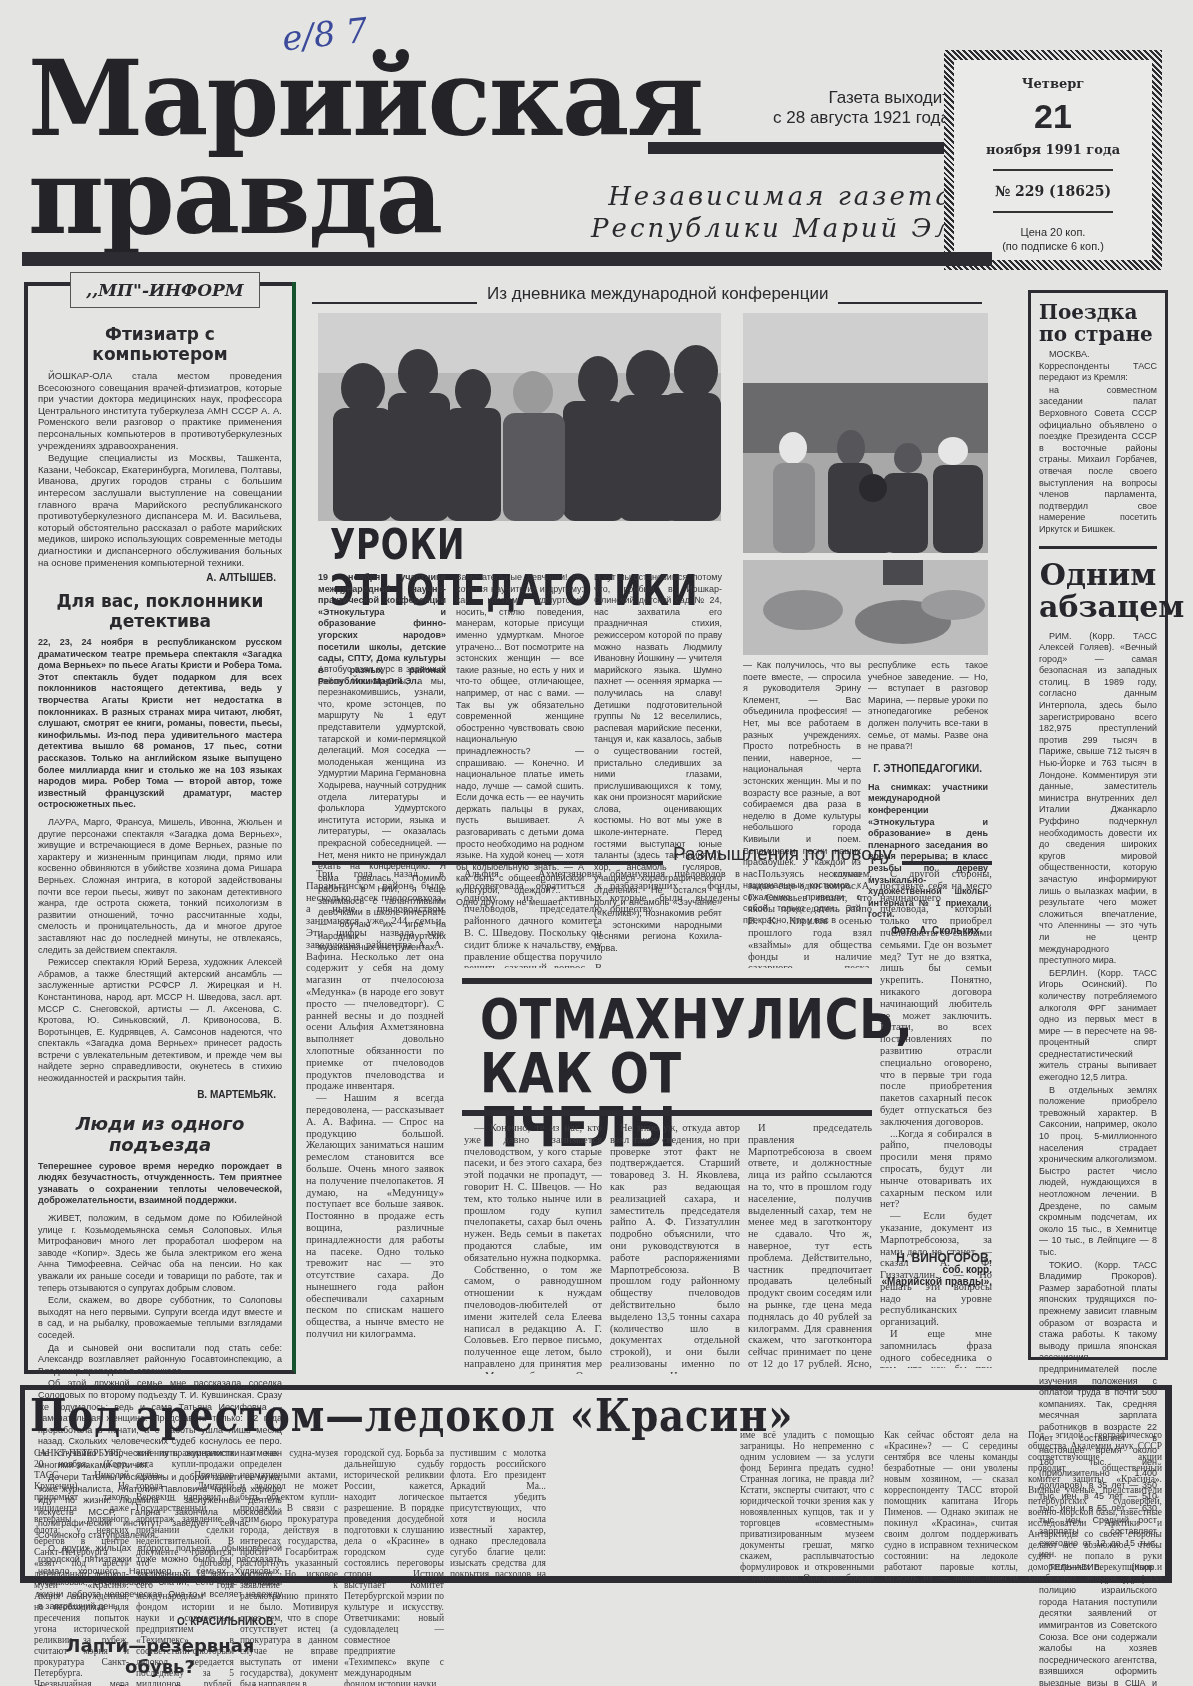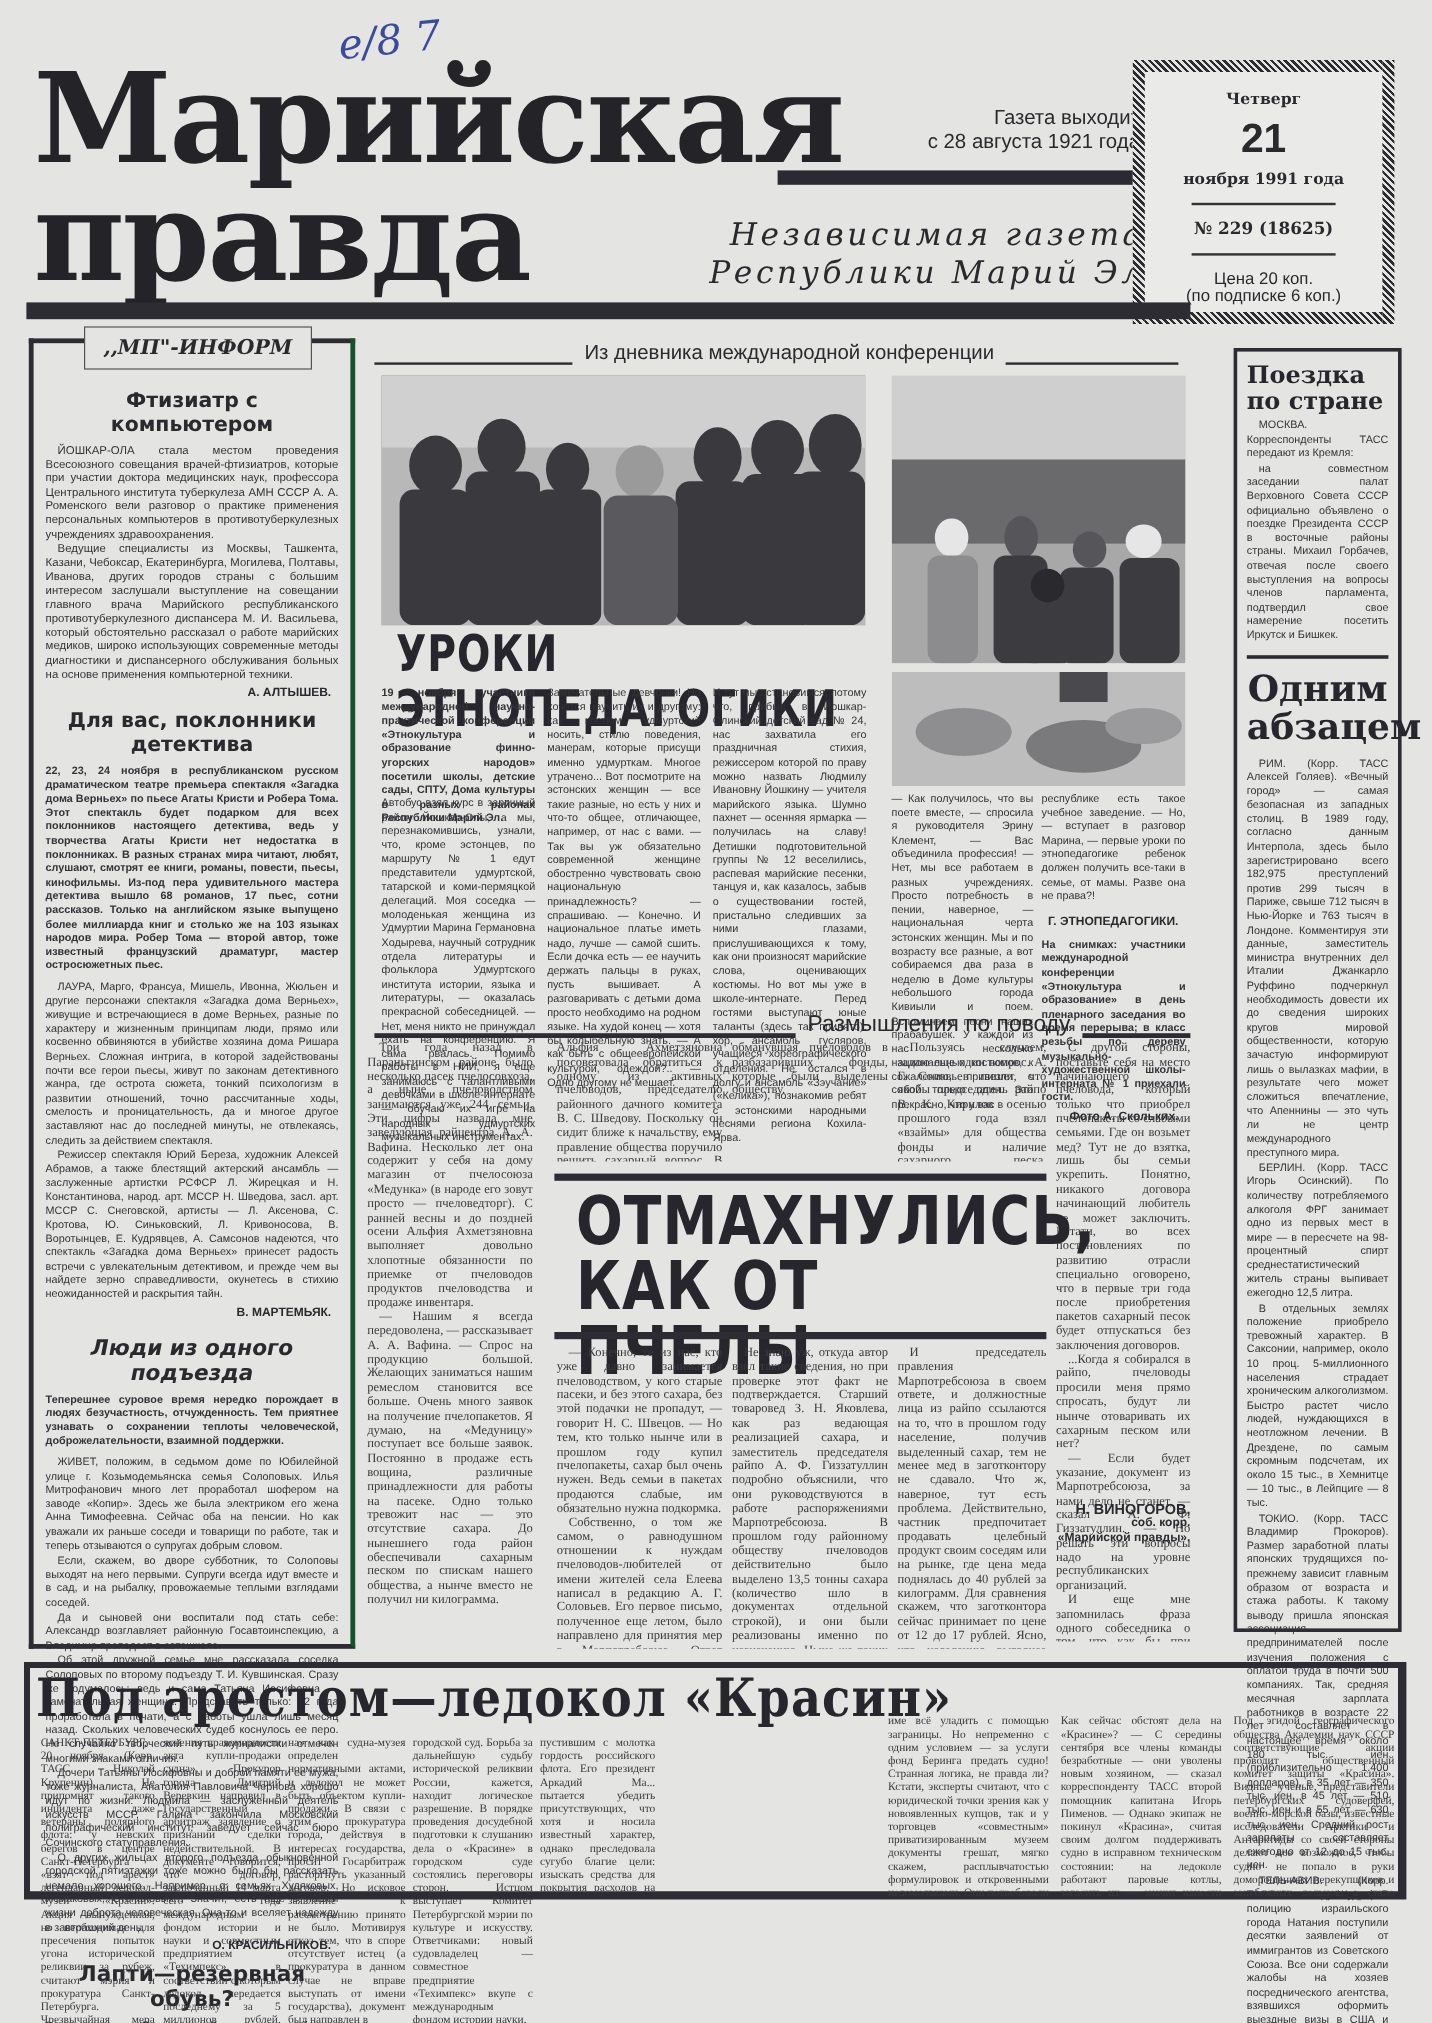--- a/index.html
+++ b/index.html
@@ -38,21 +38,21 @@
     border: 10px solid #2b2b30; background: #eaeae8;
     border-image: repeating-linear-gradient(45deg,#2b2b30 0 2px,#e4e4e2 2px 4px) 10;
     text-align: center; padding-top: 16px;
     font-family: "DejaVu Serif", serif;
   }
   .datebox .dow { font-size: 13px; font-weight: bold; }
   .datebox .day { font-family: "Liberation Sans", sans-serif; font-size: 34px; font-weight: 900; margin-top: 6px; }
   .datebox .month { font-size: 13px; font-weight: bold; margin-top: 6px; }
   .datebox hr { border: 0; border-top: 2px solid #333; width: 120px; margin: 12px auto; }
   .datebox .issue { font-size: 14px; font-weight: bold; }
-  .datebox .price { font-family: "Liberation Sans", sans-serif; font-size: 14px; line-height: 14px; text-align: center; }
+  .datebox .price { font-family: "Liberation Sans", sans-serif; font-size: 11px; line-height: 14px; text-align: center; }
   .topbar { position: absolute; left: 22px; top: 252px; width: 970px; height: 14px; background: #2c2c32; }
 
   .col-text { font-size: 9.5px; line-height: 11.6px; text-align: justify; color: #333338; }
   .col-text p { text-indent: 10px; margin-bottom: 1px; }
   .bold { font-weight: bold; }
   .sign { text-align: right; font-weight: bold; font-size: 10px; margin: 4px 6px 8px 0; }
 
   
   .leftcol { position: absolute; left: 24px; top: 282px; width: 272px; height: 1092px; border-left: 4px solid #2c2c32; border-right: 4px solid #14532d; border-bottom: 4px solid #2c2c32; padding: 0 10px; }
   .leftcol-topline { position: absolute; left: 24px; top: 282px; width: 272px; height: 4px; background: #2c2c32; }

